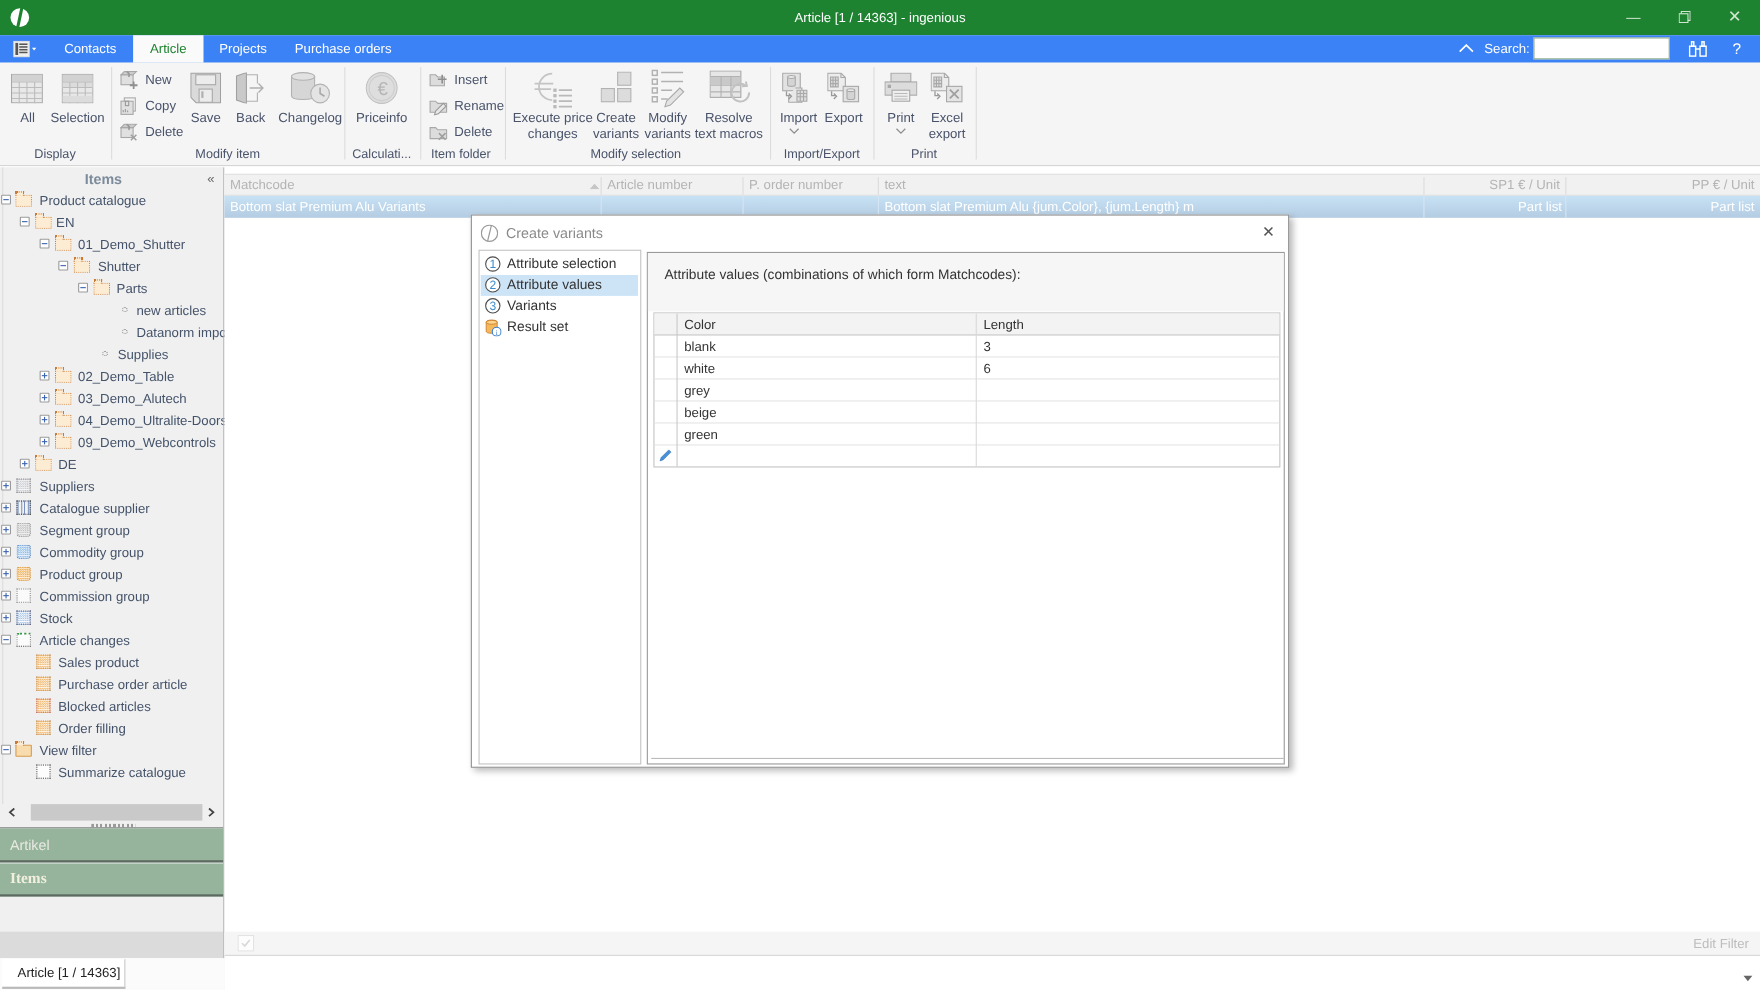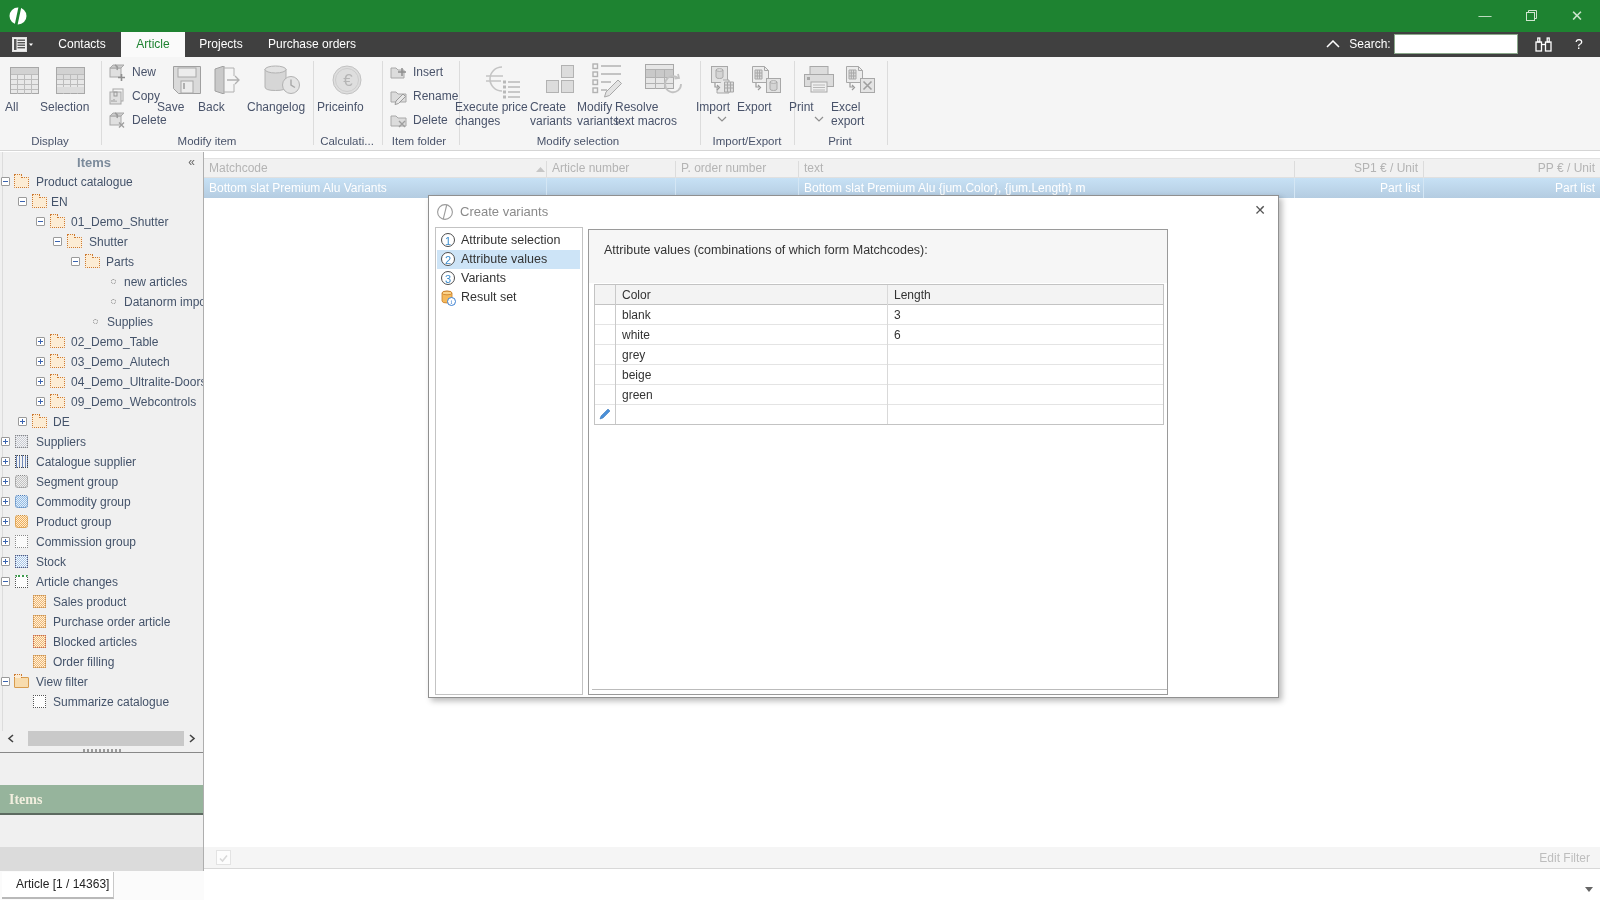--- a/index.html
+++ b/index.html
@@ -6,29 +6,29 @@
 html,body { width:1600px; height:900px; overflow:hidden; font-family:"Liberation Sans", sans-serif; }
 body { position:relative; background:#fff; }
 .abs { position:absolute; }
 
 
 #titlebar { position:absolute; left:0; top:0; width:1600px; height:32px; background:#1e8331; }
 #titletext { position:absolute; top:9px; left:0; width:1600px; text-align:center; color:#fff; font-size:12px; }
 .winbtn { position:absolute; top:0; height:32px; width:46px; color:#cfe6cf; font-size:13px; text-align:center; line-height:32px; }
 
 
-#menubar { position:absolute; left:0; top:32px; width:1600px; height:25px; background:#404040; }
+#menubar { position:absolute; left:0; top:32px; width:1600px; height:25px; background:#3b82f6; }
 .tab { position:absolute; top:0; height:25px; line-height:25px; color:#fff; font-size:12px; text-align:center; }
 #tab-active { background:#fafafa; color:#1e8331; }
 
 
 #ribbon { position:absolute; left:0; top:57px; width:1600px; height:94px; background:#f5f5f5; border-bottom:1px solid #d5d5d5; }
 .rsep { position:absolute; top:4px; height:84px; width:1px; background:#dcdcdc; }
 .rlabel { position:absolute; top:78px; width:120px; text-align:center; font-size:11.5px; color:#49536a; }
-.rbig { position:absolute; font-size:12px; color:#49536a; text-align:left; }
+.rbig { position:absolute; font-size:12px; color:#49536a; text-align:center; }
 .rsmall { position:absolute; height:16px; font-size:12px; color:#49536a; line-height:16px; }
 
 
 #sidebar { position:absolute; left:0; top:152px; width:204px; height:748px; background:#f0f0f0; overflow:hidden; }
 #items-hdr { position:absolute; left:0; top:0; width:203px; height:21px; }
 .trow { position:absolute; height:20px; font-size:12px; color:#44536a; line-height:20px; white-space:nowrap; }
 .pm { position:absolute; width:9px; height:9px; background:#fff; border:1px solid #9a9a9a; border-radius:1px; }
 .pm::before { content:""; position:absolute; left:1px; top:3px; width:5px; height:1px; background:#3a63b0; }
 .pm.plus::after { content:""; position:absolute; left:3px; top:1px; width:1px; height:5px; background:#3a63b0; }
 .folder { position:absolute; width:15px; height:11px; background:#fcecd4; border:1px dotted #cc7a33; border-radius:1px; }
@@ -44,36 +44,37 @@
 .hcell { position:absolute; top:0; height:20px; line-height:19px; font-size:12px; color:#b4b4b4; }
 .hdiv { position:absolute; top:2px; height:16px; width:1px; background:#dcdcdc; }
 #selrow { position:absolute; left:204px; top:178px; width:1396px; height:20px; background:linear-gradient(#c7e1f5,#b4cce1); }
 .rcell { position:absolute; top:0; height:20px; line-height:20px; font-size:12px; color:#fff; white-space:nowrap; }
 
 
 #botbar { position:absolute; left:204px; top:847px; width:1396px; height:22px; background:#f5f5f5; border-bottom:1px solid #d8d8d8; }
 #bottab { position:absolute; left:2px; top:872px; width:112px; height:27px; background:#fff; border-right:1px solid #c9c9c9; border-bottom:2px solid #b9b9b9; font-size:12px; color:#222; line-height:25px; }
 
 
-#dialog { position:absolute; left:428px; top:195px; width:851px; height:503px; background:#fff; border:1px solid #909090; box-shadow:3px 3px 6px rgba(0,0,0,0.28); }
+#dialog { position:absolute; left:428px; top:195px; width:744px; height:503px; background:#fff; border:1px solid #909090; box-shadow:3px 3px 6px rgba(0,0,0,0.28); }
 #dlg-steps { position:absolute; left:6px; top:31px; width:148px; height:468px; background:#fff; border:1px solid #c3c3c3; }
 .step { position:absolute; left:1px; width:143px; height:19px; font-size:12.5px; color:#333; line-height:19px; }
 .stepc { position:absolute; left:4px; top:2px; width:14px; height:14px; border:1px solid #4d4d4d; border-radius:50%; color:#3c8ccc; font-size:11px; text-align:center; line-height:14px; background:#fff; }
 #dlg-right { position:absolute; left:159px; top:33px; width:580px; height:466px; border:1px solid #9a9a9a; background:#fff; }
 .dtbl-border { position:absolute; border:1px solid #c3c3c3; }
 .dcell { position:absolute; font-size:12px; color:#333; line-height:20px; white-space:nowrap; }
 </style>
 </head>
 <body>
 
 <div id="titlebar">
   <svg class="abs" style="left:9px;top:7px" width="18" height="18" viewBox="0 0 18 18">
     <circle cx="9" cy="9" r="8.5" fill="#fff"></circle>
     <rect x="7.6" y="-2" width="2.8" height="22" fill="#1e8331" transform="rotate(12 9 9)"></rect>
   </svg>
+  <div id="titletext">Article [1 / 14363] - ingenious</div>
   <div class="winbtn" style="right:92px;">―</div>
   <div class="winbtn" style="right:46px;">
     <svg width="11" height="11" viewBox="0 0 11 11" style="margin-top:10px">
         <rect x="0.5" y="2.5" width="8" height="8" fill="none" stroke="#cfe6cf"></rect>
         <path d="M2.5 2.5 v-2 h8 v8 h-2" fill="none" stroke="#cfe6cf"></path>
       </svg>
   </div>
   <div class="winbtn" style="right:0px;font-size:15px;">✕</div>
 </div>
 
@@ -431,20 +432,23 @@
         <path d="M6 1 L2 4.5 L6 8" fill="none" stroke="#444" stroke-width="1.6"></path>
       </svg>
     <svg style="position:absolute;right:7px;top:3px" width="7" height="9" viewBox="0 0 7 9">
         <path d="M1 1 L5 4.5 L1 8" fill="none" stroke="#444" stroke-width="1.6"></path>
       </svg>
     <div style="position:absolute;left:28px;top:0px;width:156px;height:15px;background:#c9c9c9;"></div>
   </div>
   <div class="abs" style="left:83px;top:597px;width:40px;height:3px;background:repeating-linear-gradient(90deg,#9a9a9a 0 2px,transparent 2px 4px);"></div>
   <div class="abs" style="left:0;top:600px;width:203px;height:1px;background:#888;"></div>
 
+  <div class="gpanel" style="top:601px;height:31px;border-bottom:2px solid #5c6a60;">
+      <span style="position:absolute;left:9px;top:8px;">Artikel</span>
+    </div>
   <div class="gpanel" style="top:633px;height:30px;border-bottom:2px solid #5c6a60;">
       <span style="position:absolute;left:9px;top:7px;font-weight:bold;color:#f2efdf;font-family:'Liberation Serif',serif;font-size:14px;">Items</span>
     </div>
   <div class="abs" style="left:0;top:695px;width:203px;height:24px;background:#dbdbdb;"></div>
   <div class="abs" style="left:0;top:719px;width:204px;height:29px;background:#fbfbfb;"></div>
   <div class="abs" style="left:203px;top:0;width:1px;height:719px;background:#aeaeae;"></div>
 </div>
 
 <div id="thead">
   <div class="hcell" style="left:5px;">Matchcode</div>

